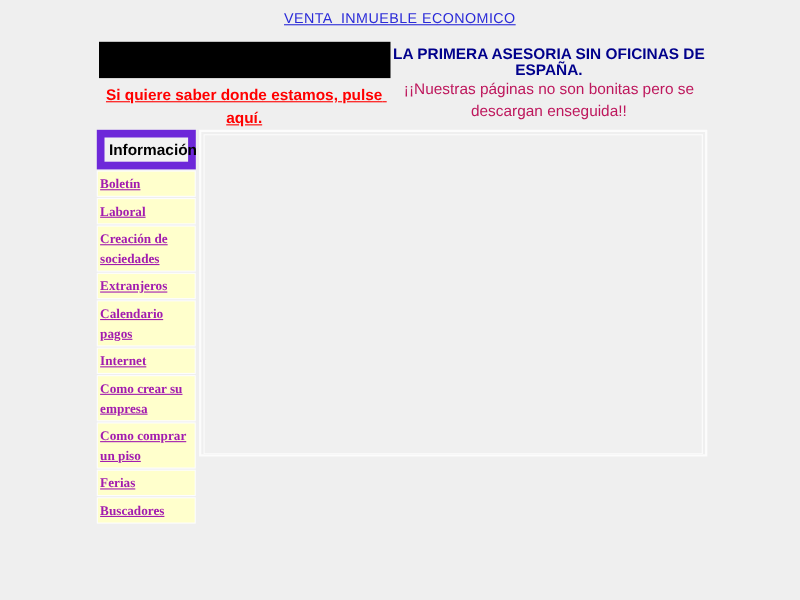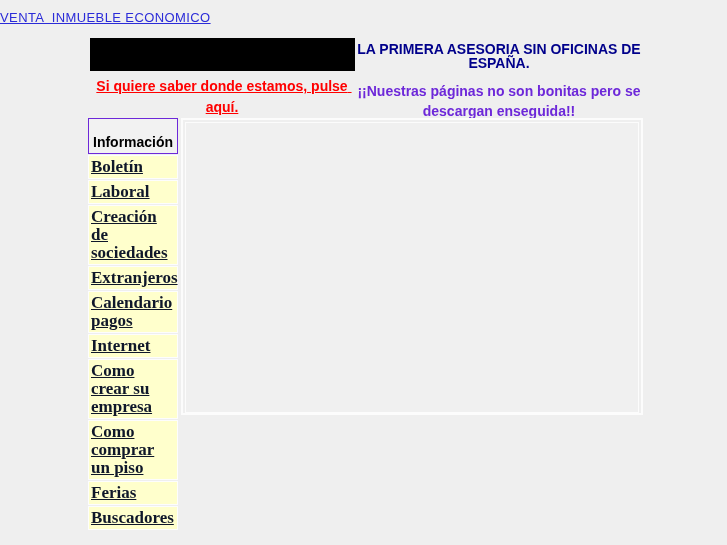--- a/index.html
+++ b/index.html
@@ -1,38 +1,38 @@
 <!DOCTYPE html>
 <html><head>
 <meta charset="utf-8">
 <style>
   html,body{margin:0;padding:0;}
   body{background:#efefef;font-family:"Liberation Sans",sans-serif;}
   .page{position:relative;width:727px;height:545px;background:#efefef;overflow:hidden;}
 
   
-  .title-bar{position:absolute;top:8px;left:0;width:727px;}
+  .title-bar{position:absolute;top:8px;left:0;width:727px;text-align:center;}
   .title-bar a{color:#2b2bd8;font-size:13px;letter-spacing:.4px;text-decoration:underline;white-space:pre-wrap;}
 
   
   .hdr-left{position:absolute;left:88px;top:38px;width:268px;text-align:center;}
   .banner{width:265px;height:33px;background:#000;margin:0 auto;}
   .where-link{display:inline-block;margin-top:5px;color:#ff0000;font-weight:bold;font-size:14px;line-height:21px;white-space:pre-wrap;}
 
   .hdr-right{position:absolute;left:357px;top:42px;width:284px;text-align:center;}
   .tag-navy{color:#00008b;font-weight:bold;font-size:14px;line-height:14px;white-space:pre-wrap;}
-  .slogan{margin-top:11px;color:#6d28d9;font-weight:bold;font-size:14px;line-height:20px;white-space:pre-wrap;}
+  .slogan{color:#be185d;font-weight:normal;font-size:14px;line-height:20px;white-space:pre-wrap;}
 
   
   .content{position:absolute;left:88px;top:118px;width:555px;}
   .cols{display:flex;align-items:flex-start;}
   .sidebar{width:90px;flex:none;}
-  .sb-head{background:#f2f2f2;border:1px solid #6d28d9;color:#000;font-weight:bold;font-size:14px;padding:15px 3px 3px 4px;margin-bottom:2px;}
+  .sb-head{background:#f2f2f2;border:7px solid #6d28d9;color:#000;font-weight:bold;font-size:14px;padding:3px 3px 3px 4px;margin-bottom:2px;}
   .sb-cell{background:#ffffcc;box-shadow:0 0 0 1px #fdfdfd;margin:0 1px 3px 1px;padding:2px 2px 2px 2px;}
-  .sb-cell a{font-family:"Liberation Serif",serif;font-weight:bold;font-size:17px;line-height:14px;color:#0f172a;}
+  .sb-cell a{font-family:"Liberation Serif",serif;font-weight:bold;font-size:12px;line-height:14px;color:#a21caf;}
   .main-box{flex:1;margin-left:3px;height:289px;border:2px solid #fcfcfc;padding:2px;}
   .main-box-inner{height:100%;border:1px solid #fcfcfc;background:#f0f0f0;}
 </style>
 </head>
 <body>
 
 <div class="page">
 
   <div class="title-bar"><a href="#">VENTA  INMUEBLE ECONOMICO</a></div>
 

